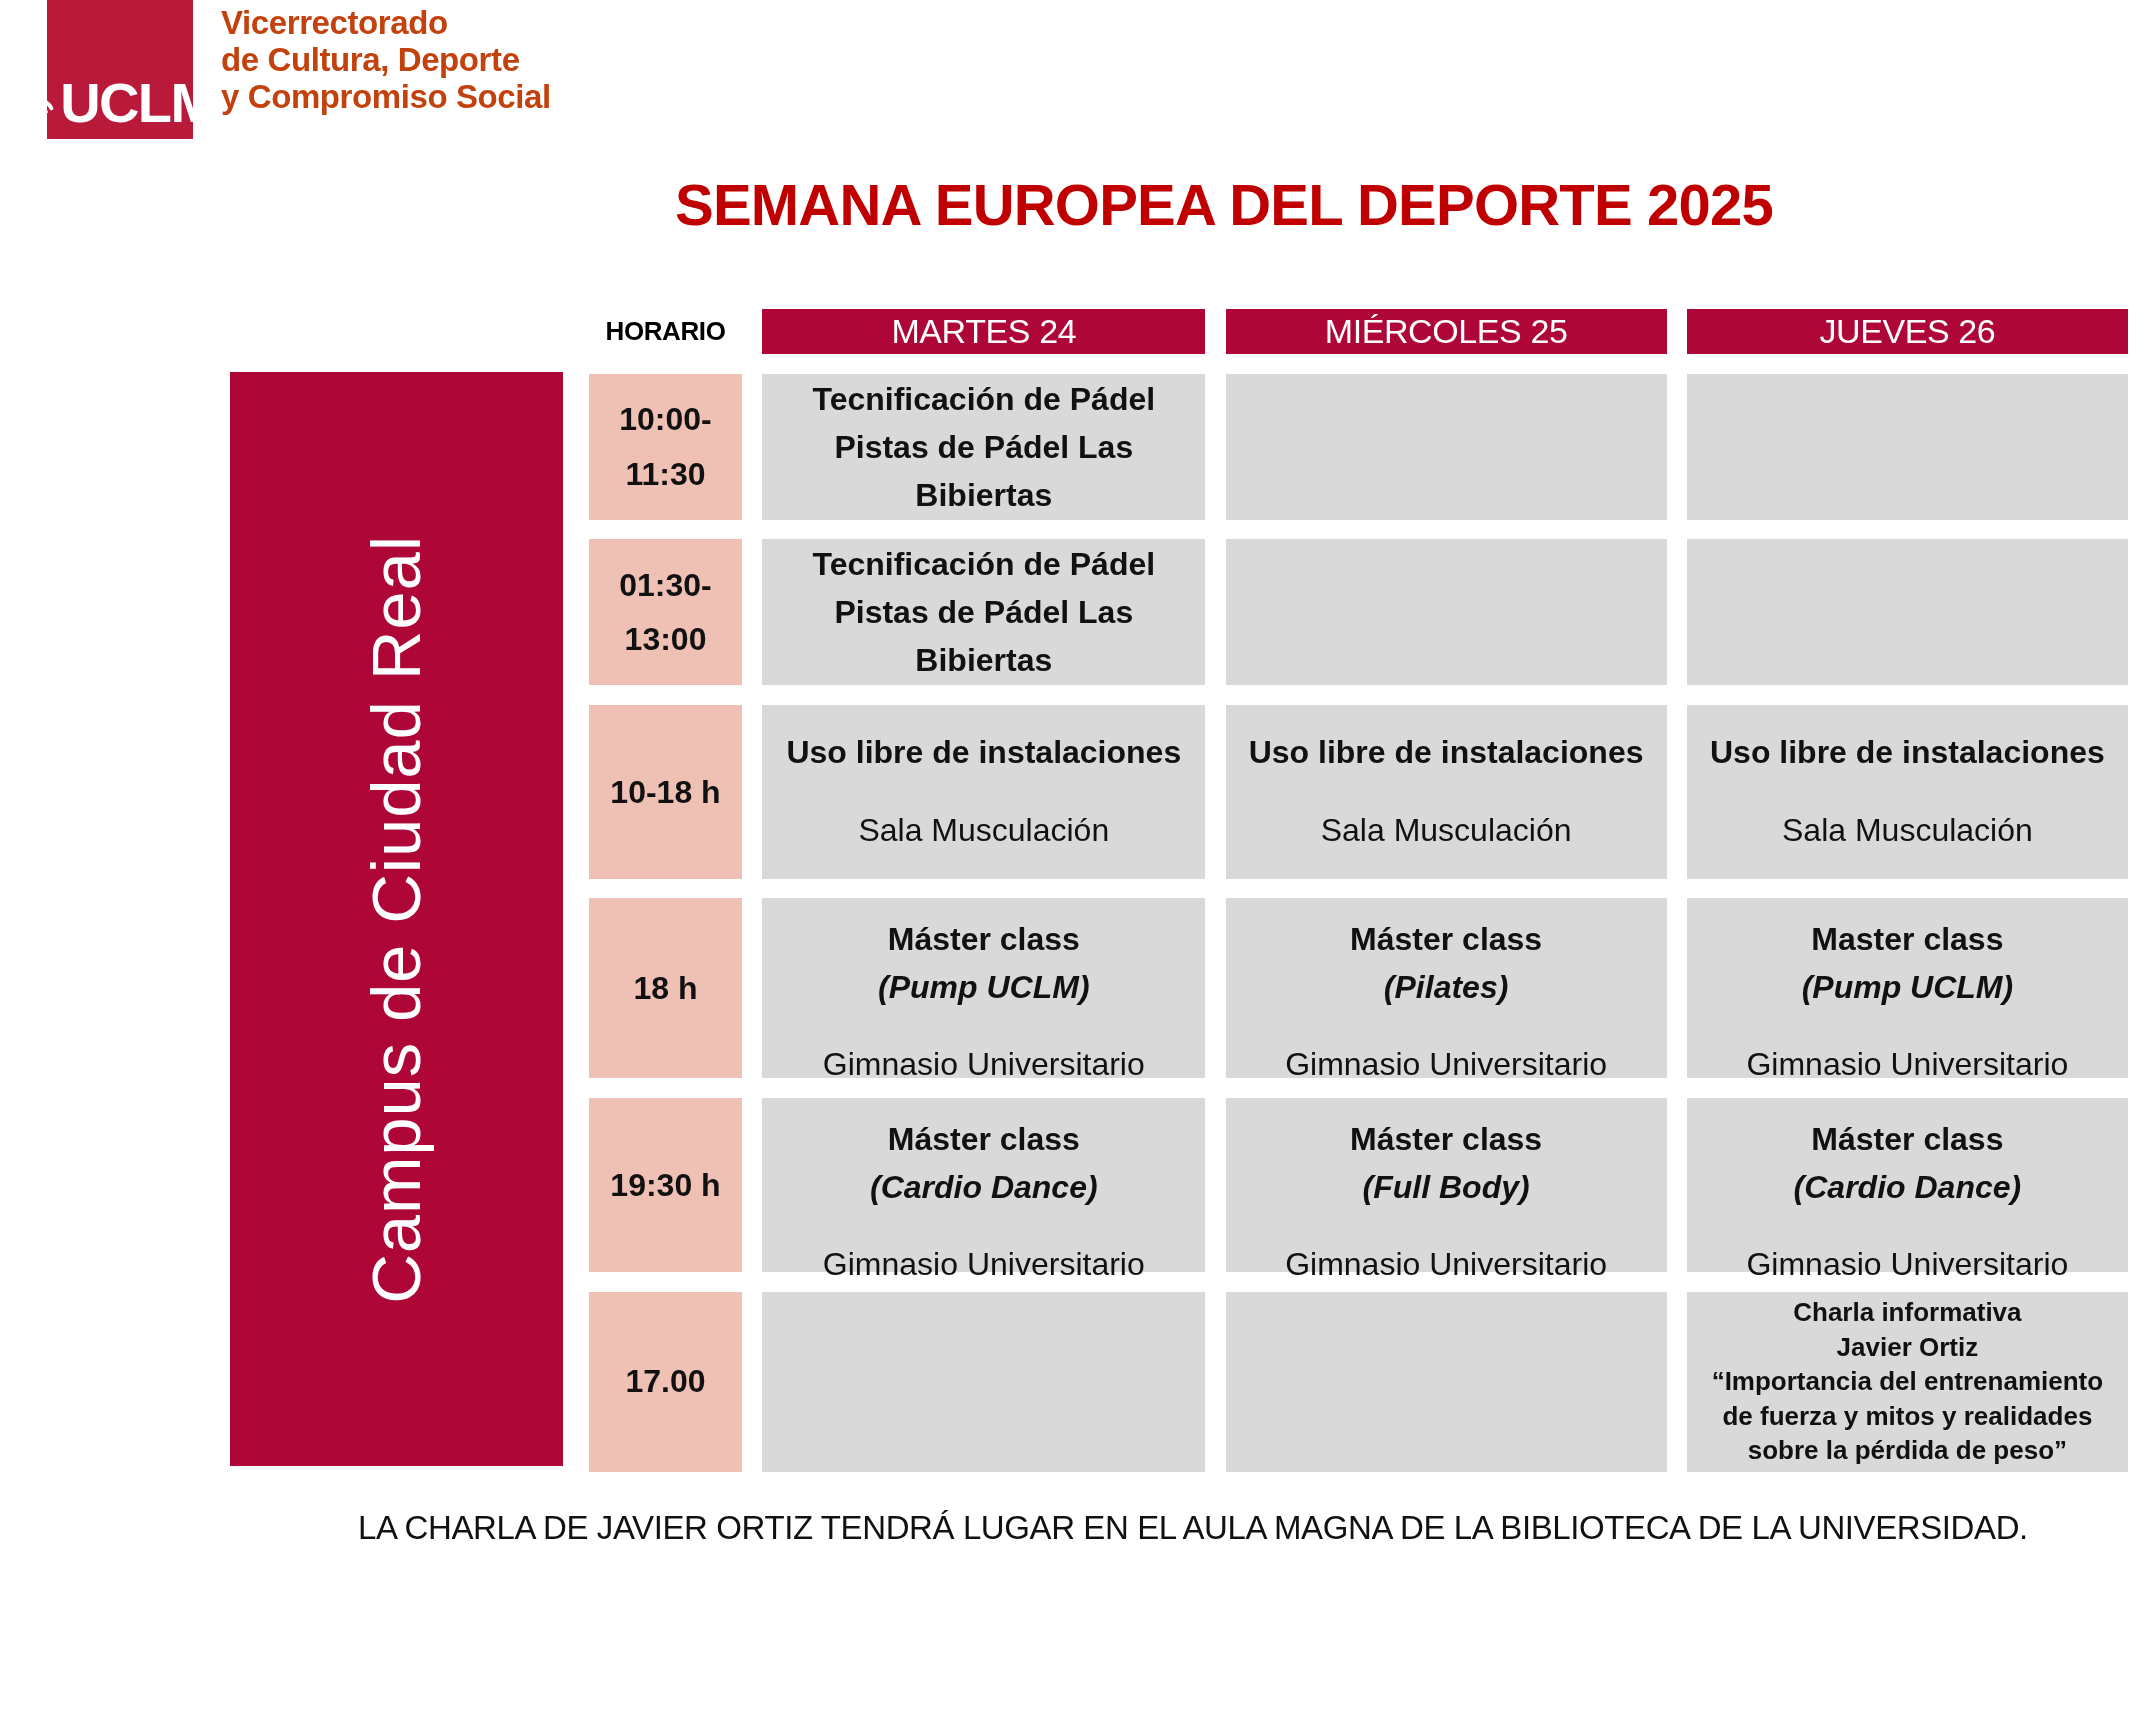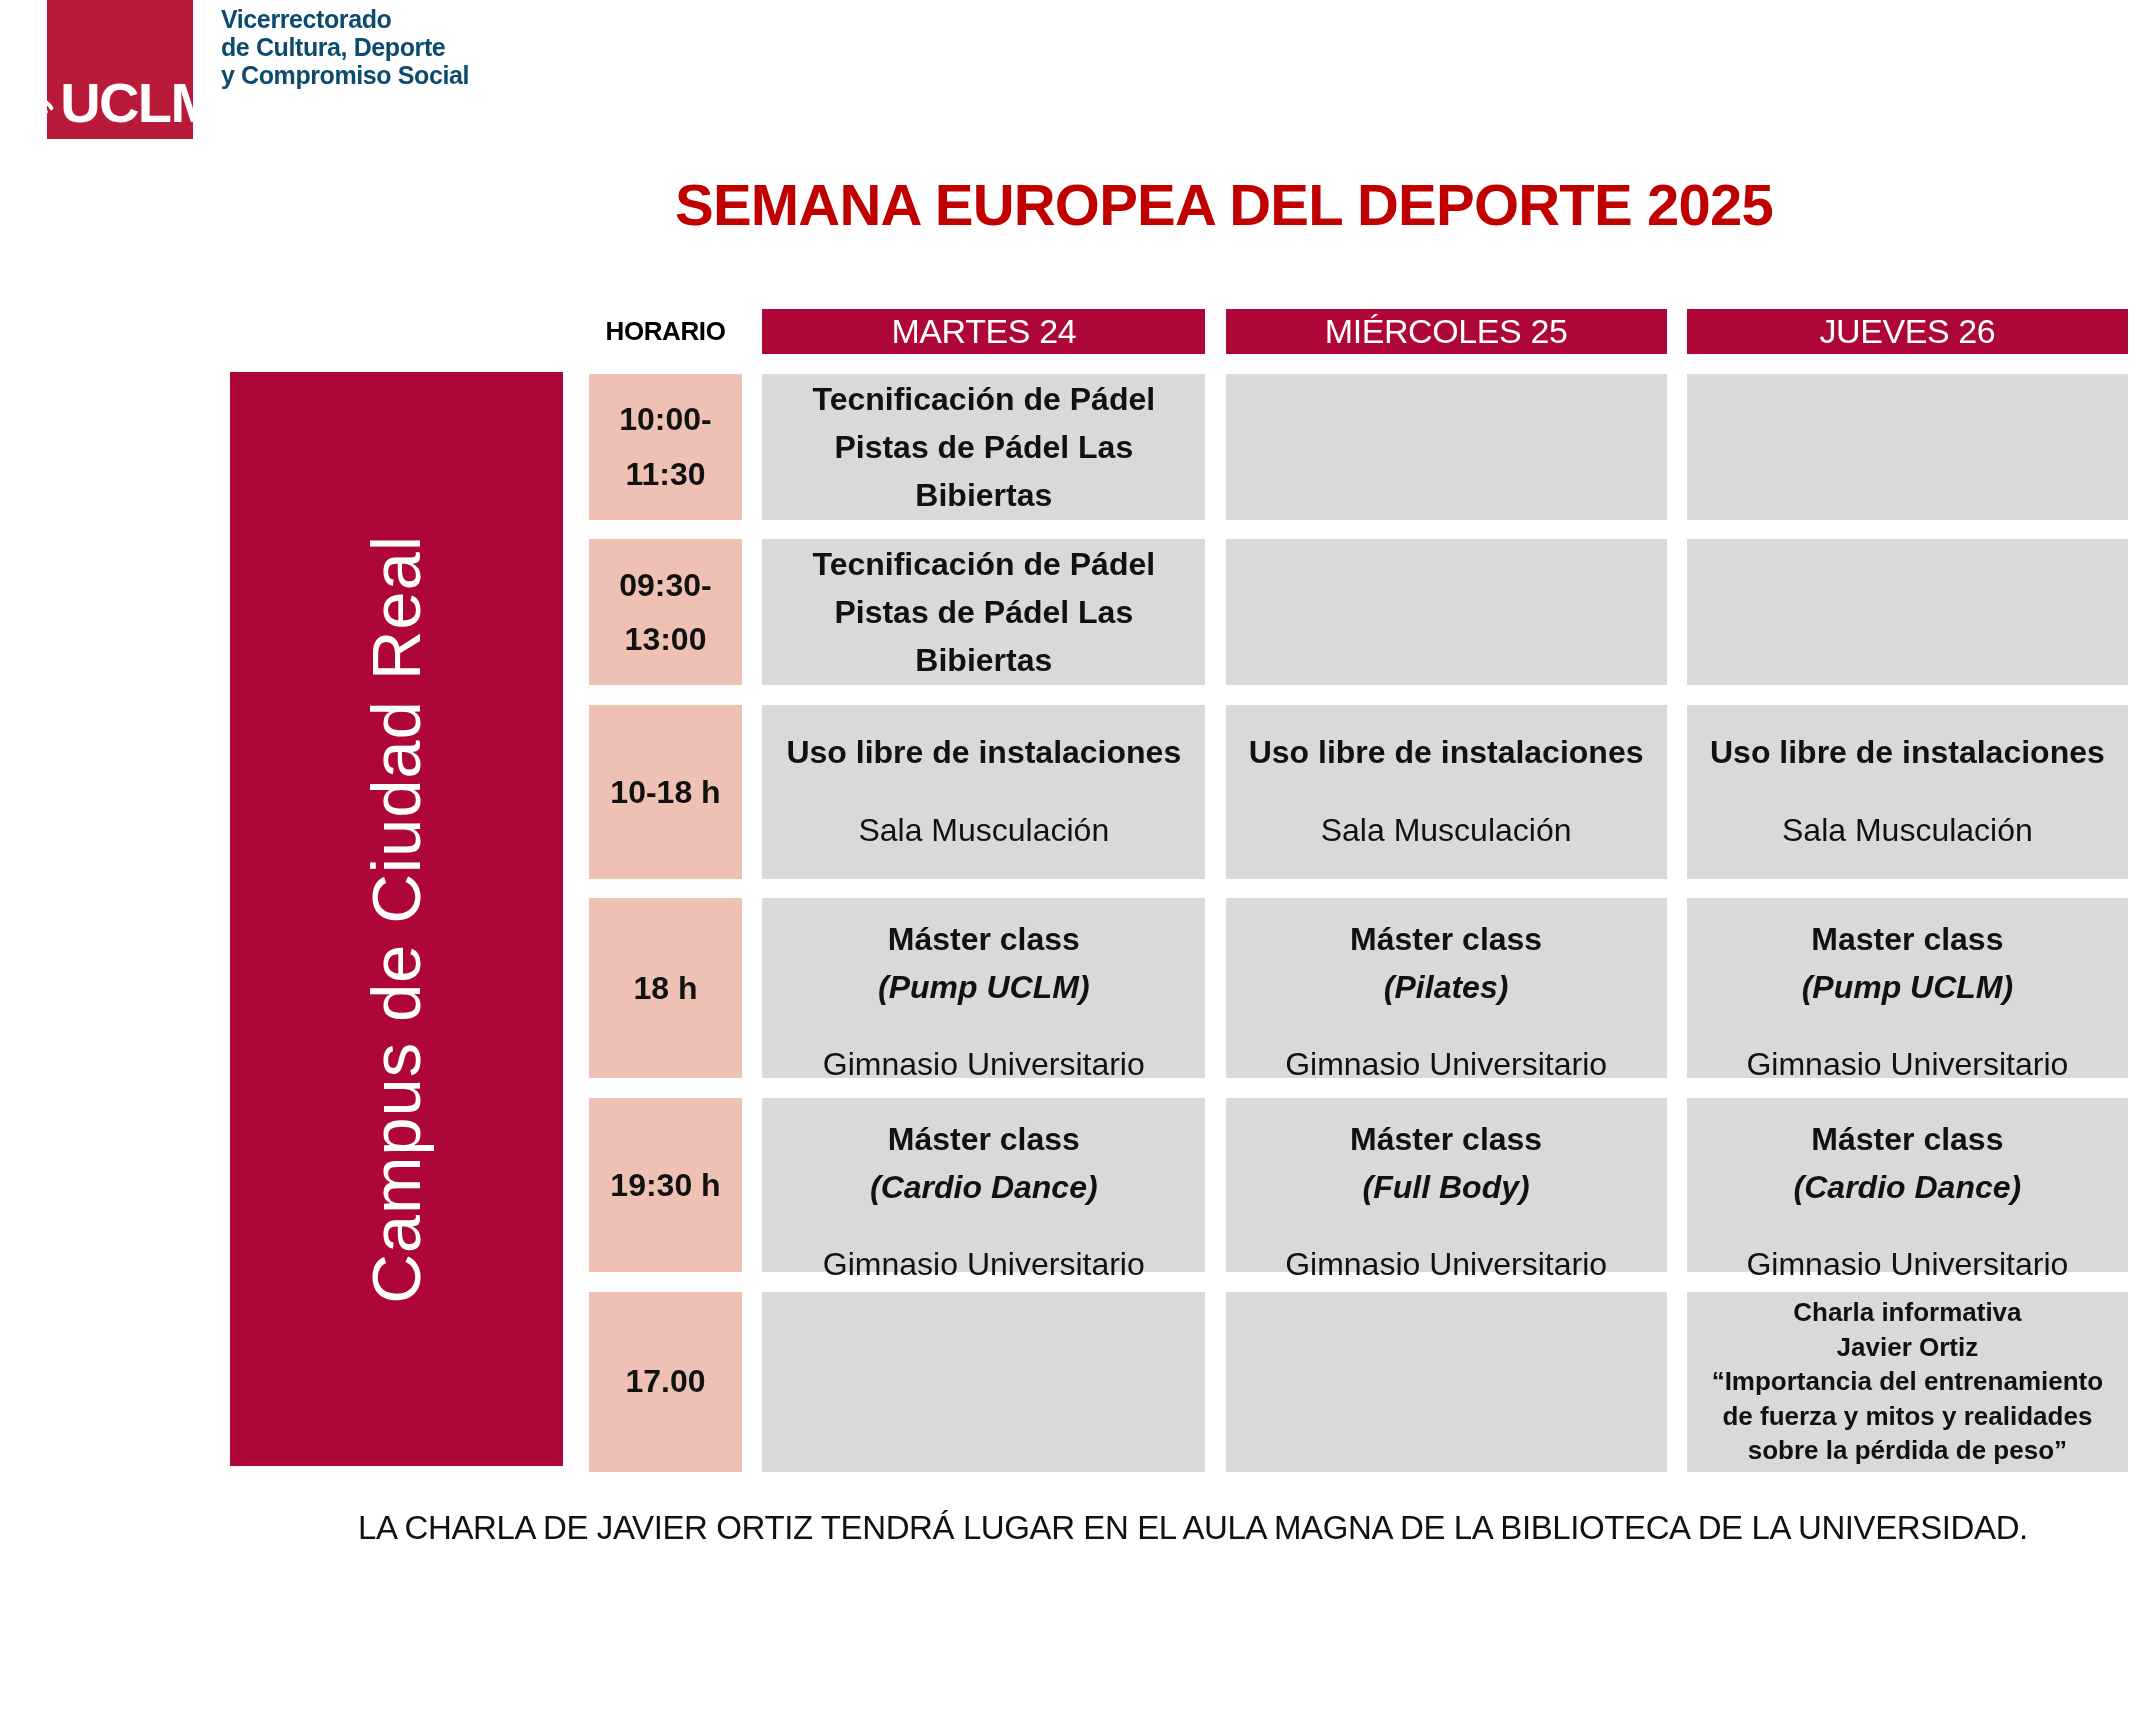--- a/index.html
+++ b/index.html
@@ -12,22 +12,22 @@
   .logo-box{
     position:absolute;left:47px;top:0;width:146px;height:139px;
     background:#B91A39;display:flex;align-items:flex-end;justify-content:center;
     gap:4.7px;padding-bottom:7.8px;box-sizing:border-box;
   }
   .logo-icon{width:31px;height:39px;margin-bottom:1.6px;}
   .logo-acronym{
     color:#fff;font-weight:800;font-size:56px;line-height:1;letter-spacing:-1.6px;
   }
   .logo-dept{
-    position:absolute;left:221px;top:4.7px;color:#0c4a6e;font-weight:700;
-    font-size:25px;line-height:1.12;letter-spacing:-0.4px;
+    position:absolute;left:221px;top:4.7px;color:#c2410c;font-weight:700;
+    font-size:33px;line-height:1.12;letter-spacing:-0.4px;
   }
   .page-title{
     position:absolute;top:171px;left:0;width:100%;box-sizing:border-box;
     padding-left:297px;text-align:center;color:#C00000;font-weight:700;
     font-size:58px;letter-spacing:-0.8px;
   }
   
   .campus-banner{
     position:absolute;left:230px;top:372px;width:333px;height:1094px;
     background:#AE0637;display:flex;align-items:center;justify-content:center;
@@ -118,21 +118,21 @@
     <div>11:30</div>
   </div>
   <div class="cell center2">
     <div class="title">Tecnificación de Pádel</div>
     <div class="title">Pistas de Pádel Las Bibiertas</div>
   </div>
   <div class="cell"></div>
   <div class="cell"></div>
 
   <div class="tcell">
-    <div>09:30-</div>
+    <div>01:30-</div>
     <div>13:00</div>
   </div>
   <div class="cell center2">
     <div class="title">Tecnificación de Pádel</div>
     <div class="title">Pistas de Pádel Las Bibiertas</div>
   </div>
   <div class="cell"></div>
   <div class="cell"></div>
 
   <div class="tcell">

